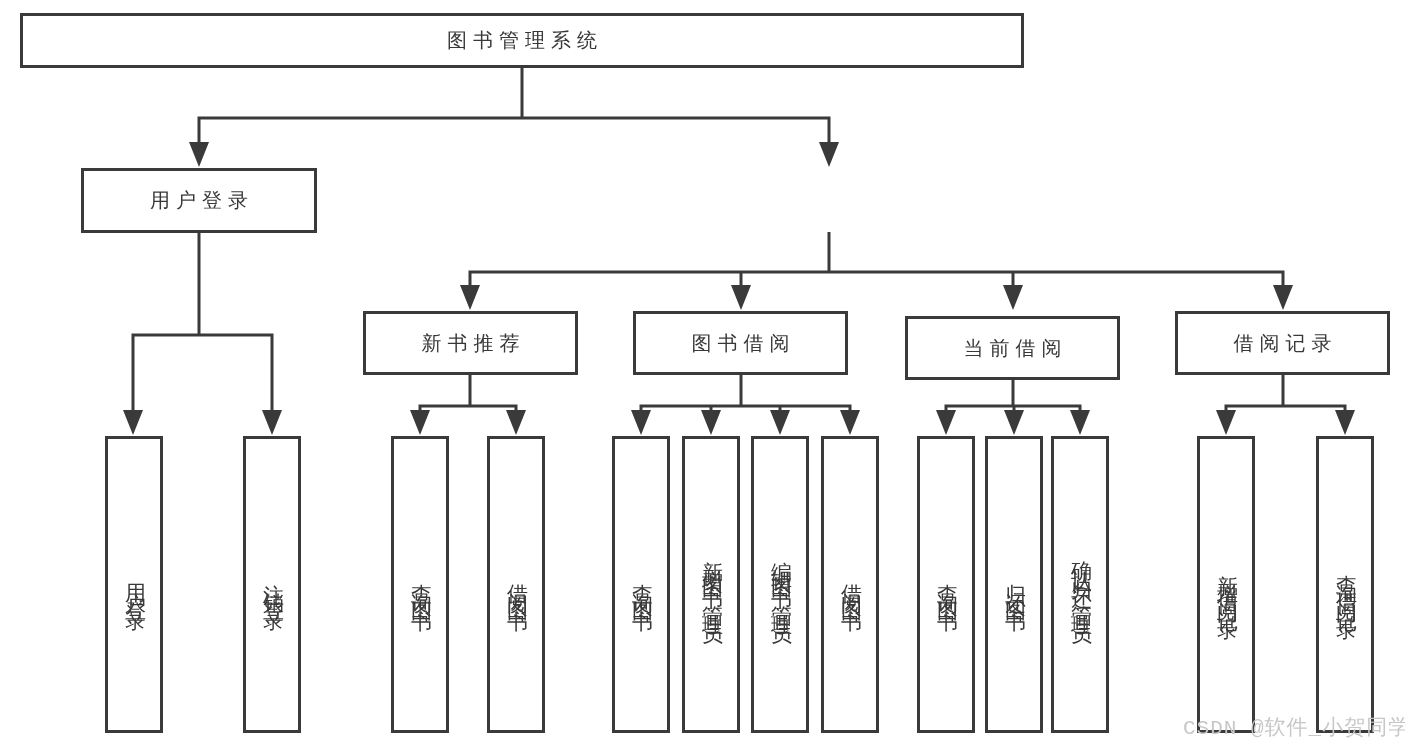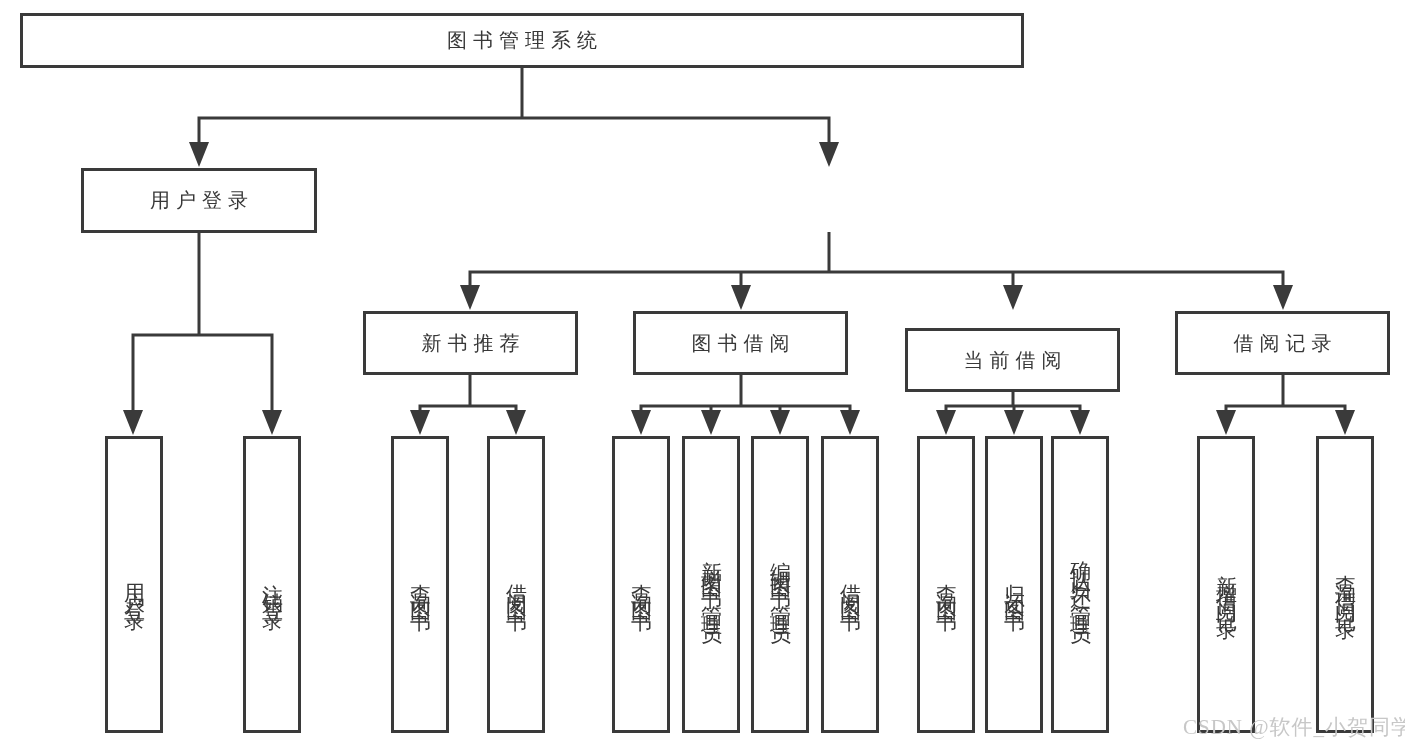--- a/index.html
+++ b/index.html
@@ -2,21 +2,21 @@
 <html><head>
 <meta charset="utf-8">
 <style>
   html, body { margin: 0; padding: 0; background: #ffffff; }
   .canvas {
     position: relative;
     width: 1405px;
     height: 747px;
     background: #ffffff;
     overflow: hidden;
-    font-family: Liberation Serif, serif;
+    font-family: Liberation Mono, monospace;
   }
   .connectors { position: absolute; left: 0; top: 0; }
   .node {
     position: absolute;
     box-sizing: border-box;
     border: 3px solid #3a3a3a;
     background: #ffffff;
     display: flex;
     align-items: center;
     justify-content: center;
@@ -111,21 +111,21 @@
       <polygon points="1335,410 1355,410 1345,435"></polygon>
     </g>
   </svg>
 
   <div class="node" style="left:20px; top:13px; width:1004px; height:55px;">图书管理系统</div>
 
   <div class="node" style="left:81px; top:168px; width:236px; height:65px;">用户登录</div>
 
   <div class="node" style="left:363px; top:311px; width:215px; height:64px;">新书推荐</div>
   <div class="node" style="left:633px; top:311px; width:215px; height:64px;">图书借阅</div>
-  <div class="node" style="left:905px; top:328px; width:215px; height:64px;">当前借阅</div>
+  <div class="node" style="left:905px; top:316px; width:215px; height:64px;">当前借阅</div>
   <div class="node" style="left:1175px; top:311px; width:215px; height:64px;">借阅记录</div>
 
   <div class="leaf" style="left:105px;">
     <span class="vtext">用户登录</span>
   </div>
   <div class="leaf" style="left:243px;">
     <span class="vtext">注销登录</span>
   </div>
 
   <div class="leaf" style="left:391px;">

